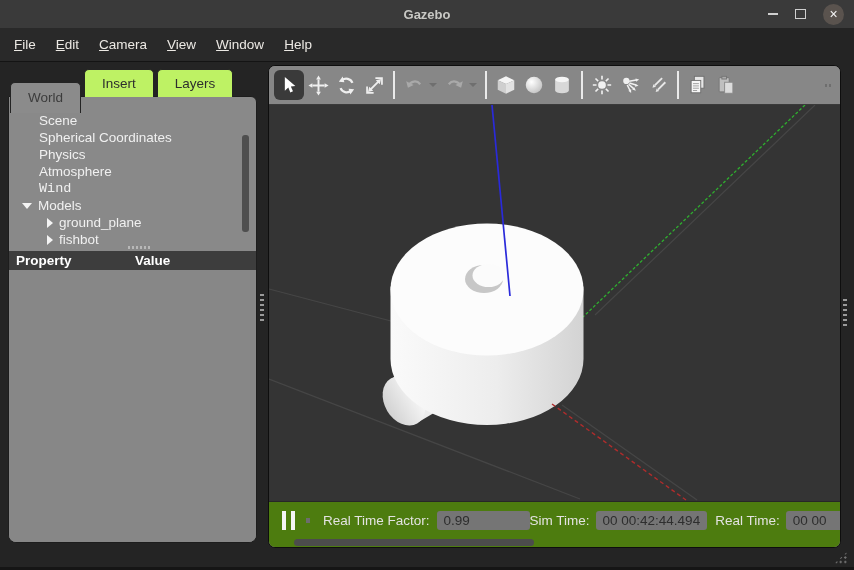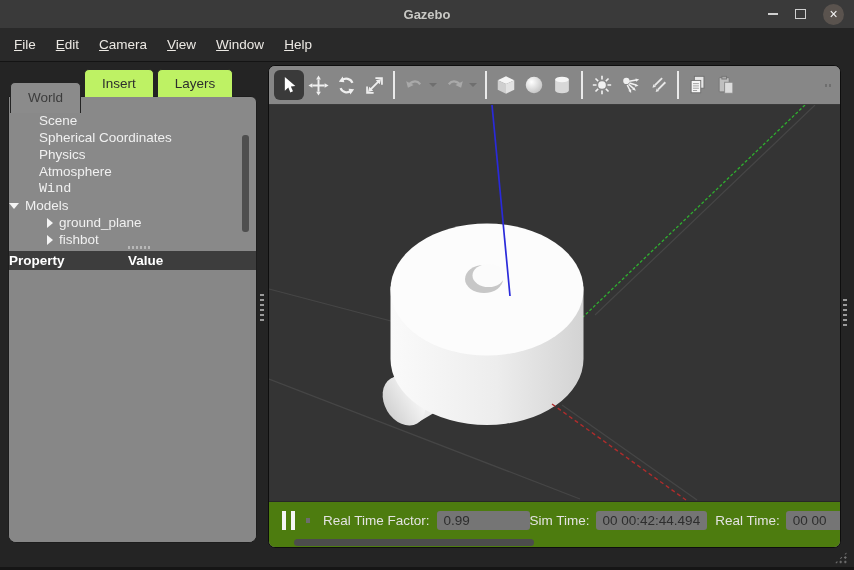--- a/index.html
+++ b/index.html
@@ -30,21 +30,21 @@
   .tree-row{height:17px;line-height:17px;font-size:13.5px;color:#f0f0f0;white-space:nowrap;display:flex;align-items:center;}
   .tree-row span.lbl{color:#f0f0f0;}
   .tri{display:inline-block;width:0;height:0;margin-right:6px;flex:none;}
   .tri.down{border-left:5px solid transparent;border-right:5px solid transparent;border-top:6px solid #f4f4f4;}
   .tri.right{border-top:5px solid transparent;border-bottom:5px solid transparent;border-left:6px solid #f4f4f4;}
   .tree-scrollbar{position:absolute;right:7px;top:38px;width:7px;height:97px;background:#4f4f4f;border-radius:3px;}
   .h-split-dots{position:absolute;left:119px;top:149px;width:23px;height:3px;
                 background:repeating-linear-gradient(90deg,#b8b8b8 0 2px,transparent 2px 4px);}
   .prop-header{position:absolute;left:0;top:154px;right:0;height:19px;background:#3d3d3d;display:flex;align-items:center;}
   .prop-header .col{color:#ffffff;font-weight:bold;font-size:13.5px;}
-  .prop-header .col.c0{width:119px;}
+  .prop-header .col.c0{padding-left:7px;width:119px;}
   .prop-body{position:absolute;left:0;top:173px;right:0;bottom:0;background:#878787;}
   
   .v-dots{position:absolute;width:4px;height:27px;
           background:repeating-linear-gradient(180deg,#9a9a9a 0 2px,transparent 2px 5px);}
   
   .vp{position:absolute;left:268px;top:65px;width:573px;height:483px;background:#878787;
       border:1px solid #0e0e0e;border-radius:7px;box-sizing:border-box;overflow:hidden;}
   .toolbar{height:38px;display:flex;align-items:center;padding:0 5px;background:#878787;border-bottom:1px solid #3a3a3a;}
   .tbtn{width:28px;height:28px;display:flex;align-items:center;justify-content:center;flex:none;}
   .tbtn.active{background:#3a3a3a;border-radius:6px;width:30px;height:30px;}
@@ -110,21 +110,21 @@
         </div>
         <div class="tree-row" style="padding-left: 30px;">
           <span class="lbl">Physics</span>
         </div>
         <div class="tree-row" style="padding-left: 30px;">
           <span class="lbl">Atmosphere</span>
         </div>
         <div class="tree-row" style="padding-left: 30px; font-family: Liberation Mono, monospace;">
           <span class="lbl">Wind</span>
         </div>
-        <div class="tree-row" style="">
+        <div class="tree-row" style="padding-left: 13px;">
           <span class="tri down"></span>
           <span class="lbl">Models</span>
         </div>
         <div class="tree-row" style="padding-left: 38px;">
           <span class="tri right"></span>
           <span class="lbl">ground_plane</span>
         </div>
         <div class="tree-row" style="padding-left: 38px;">
           <span class="tri right"></span>
           <span class="lbl">fishbot</span>

